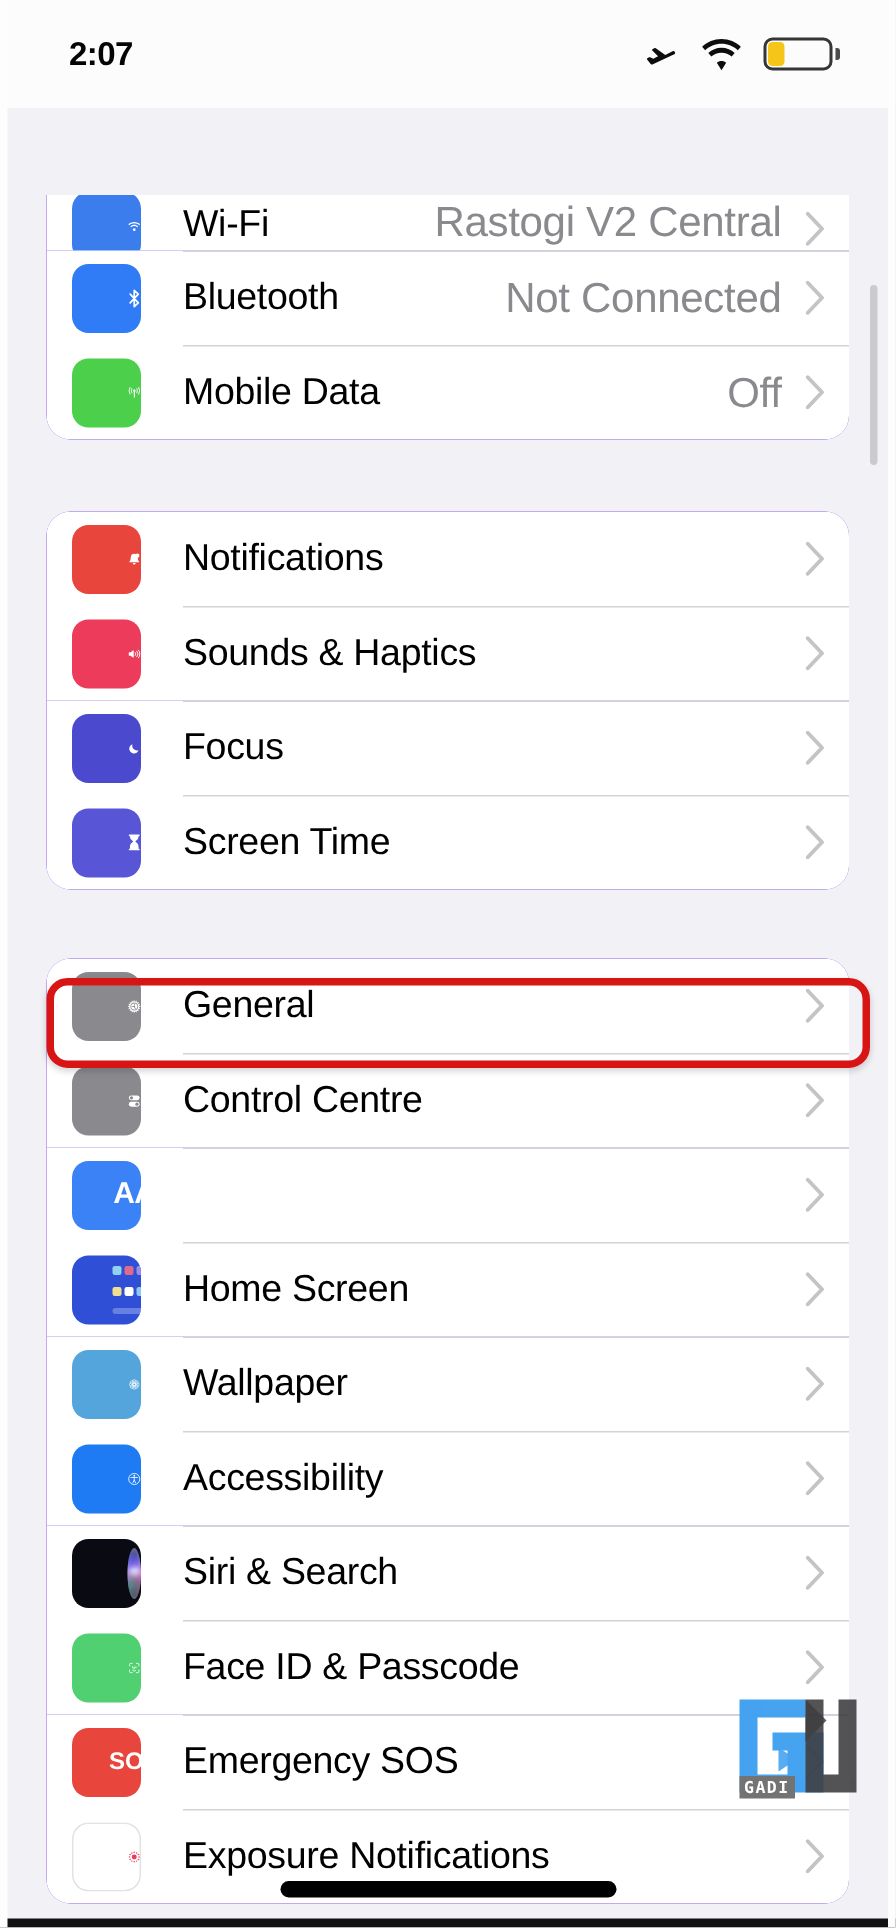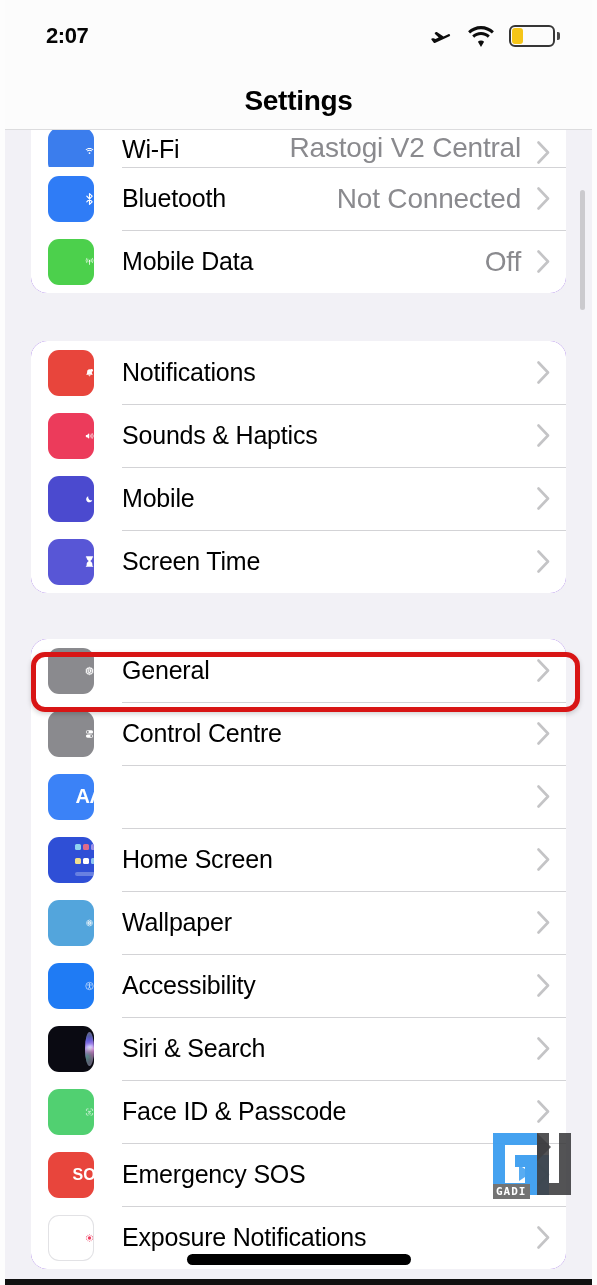--- a/index.html
+++ b/index.html
@@ -224,23 +224,20 @@
         </svg>
       </span>
       <span class="battery">
         <span class="shell"></span>
           <span class="cap"></span>
           <span class="fill"></span>
       </span>
     </div>
   </div>
 
-  <div class="navbar">
-    <div class="title">Settings</div>
-  </div>
 
   <div class="content">
 
     <div class="group clip-top">
 
       <div class="row clipped">
         <span class="icon ico-wifi">
           <svg width="28" height="22" viewBox="0 0 28 22">
             <path fill="#fff" d="M14 4.5c4 0 7.6 1.5 10.3 4l1.9-2.2C23.2 3.4 18.8 1.5 14 1.5S4.8 3.4 1.8 6.3l1.9 2.2C6.4 6 10 4.5 14 4.5z"></path>
             <path fill="#fff" d="M14 10.2c2.4 0 4.6.9 6.3 2.4l1.9-2.2C20 8.4 17.2 7.2 14 7.2s-6 1.2-8.2 3.2l1.9 2.2c1.7-1.5 3.9-2.4 6.3-2.4z"></path>
@@ -329,21 +326,21 @@
             </svg>
         </span>
       </div>
 
       <div class="row">
         <span class="icon ico-focus">
           <svg width="28" height="28" viewBox="0 0 28 28">
             <path fill="#fff" d="M22.8 17.6A9.8 9.8 0 0110.4 5.2 9.8 9.8 0 1022.8 17.6z"></path>
           </svg>
         </span>
-        <span class="label">Mobile</span>
+        <span class="label">Focus</span>
         <span class="chev" style="margin-left:auto">
           <svg width="13" height="23" viewBox="0 0 13 23">
               <path d="M1.5 1.5L11 11.5L1.5 21.5" stroke="#C4C4C6" stroke-width="2.6" fill="none" stroke-linecap="round" stroke-linejoin="round"></path>
             </svg>
         </span>
       </div>
 
       <div class="row">
         <span class="icon ico-screen">
           <svg width="22" height="30" viewBox="0 0 22 30">

